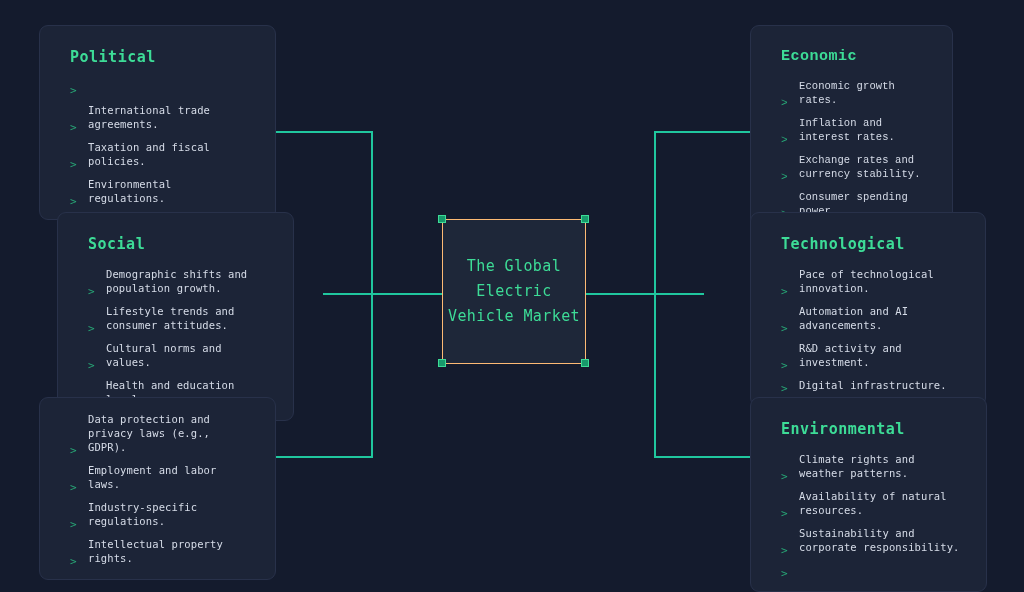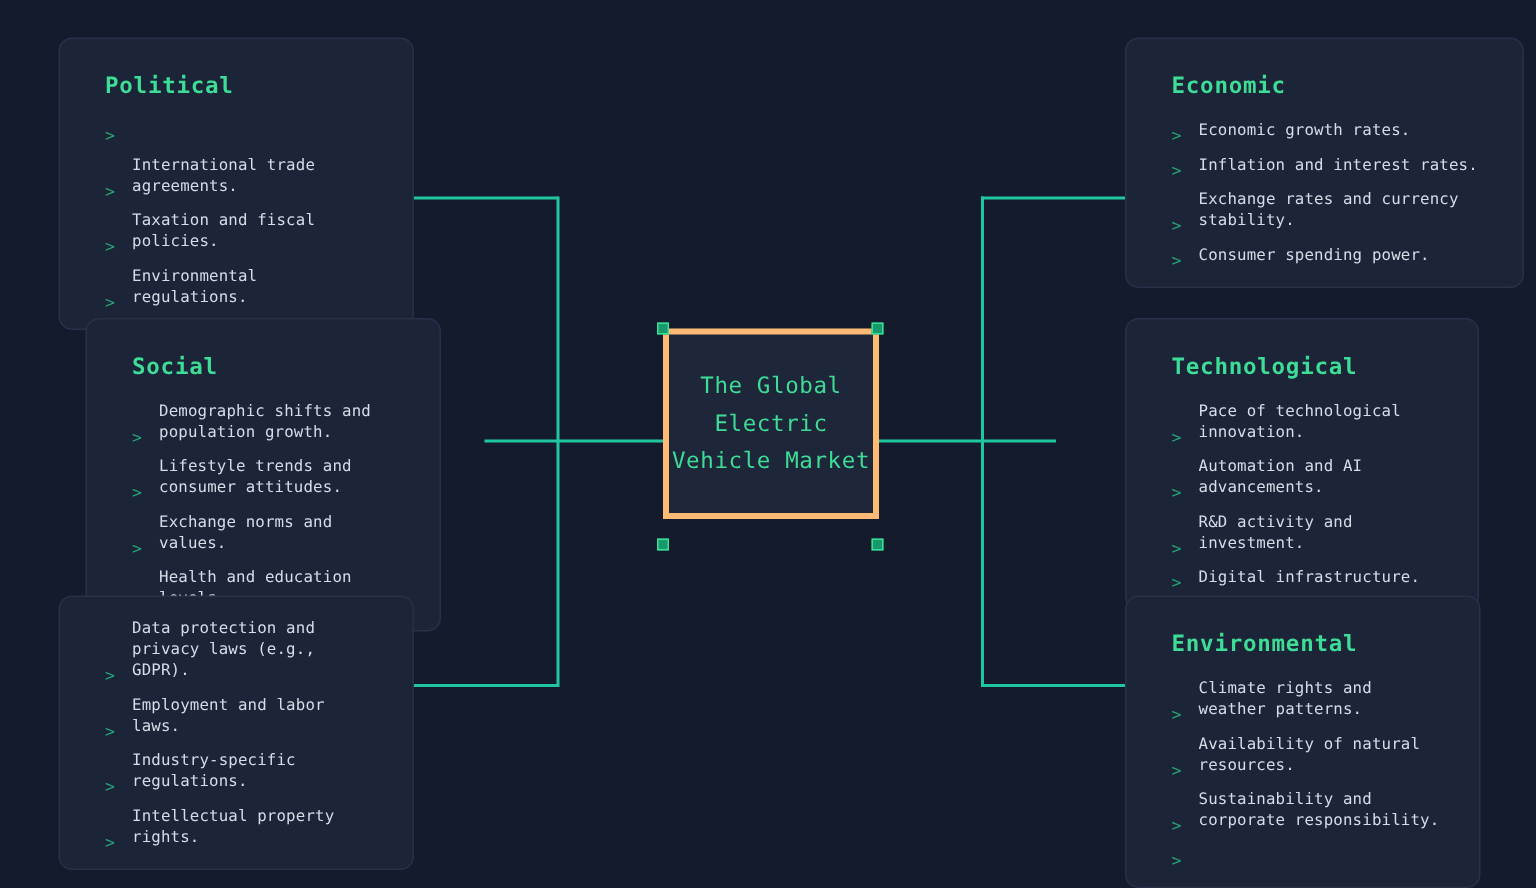--- a/index.html
+++ b/index.html
@@ -23,24 +23,24 @@
   }
   .conn.h { height: 2px; }
   .conn.v { width: 2px; }
 
   
   #center-node {
     position: absolute;
     left: 442px;
     top: 219px;
     width: 144px;
-    height: 127px;
+    height: 145px;
     box-sizing: border-box;
     background: #1e2739;
-    border: 4px solid #fdba74;
+    border: 1px solid #fdba74;
     display: flex;
     align-items: center;
     justify-content: center;
   }
   #center-node .label {
     color: #3ddc97;
     font-size: 15px;
     line-height: 25px;
     text-align: center;
     letter-spacing: 0.4px;
@@ -96,21 +96,21 @@
     font-size: 10.5px;
     line-height: 14px;
     letter-spacing: 0.1px;
     display: block;
   }
 
   
   #card-political    { left: 39px;  top: 25px;  width: 237px; }
   #card-social       { left: 57px;  top: 212px; width: 237px; }
   #card-legal        { left: 39px;  top: 397px; width: 237px; }
-  #card-economic     { left: 750px; top: 25px;  width: 266px; }
+  #card-economic     { left: 750px; top: 25px;  width: 203px; font-family: Liberation Mono, monospace; }
   #card-technological{ left: 750px; top: 212px; width: 236px; }
   #card-environmental{ left: 750px; top: 397px; width: 237px; }
 </style>
 </head>
 <body>
 
 <div id="canvas">
 
   <div class="conn v" style="left:371px; top:131px; height:327px;"></div>
   <div class="conn h" style="left:276px; top:131px; width:96px;"></div>
@@ -159,21 +159,21 @@
       <div class="item">
         <span class="bullet">&gt;</span>
         <span class="text">Demographic shifts and population growth.</span>
       </div>
       <div class="item">
         <span class="bullet">&gt;</span>
         <span class="text">Lifestyle trends and consumer attitudes.</span>
       </div>
       <div class="item">
         <span class="bullet">&gt;</span>
-        <span class="text">Exchange norms and values.</span>
+        <span class="text">Cultural norms and values.</span>
       </div>
       <div class="item">
         <span class="bullet">&gt;</span>
         <span class="text">Health and education levels.</span>
       </div>
     </div>
   </div>
 
   <div class="card" id="card-legal">
     <div class="items">

